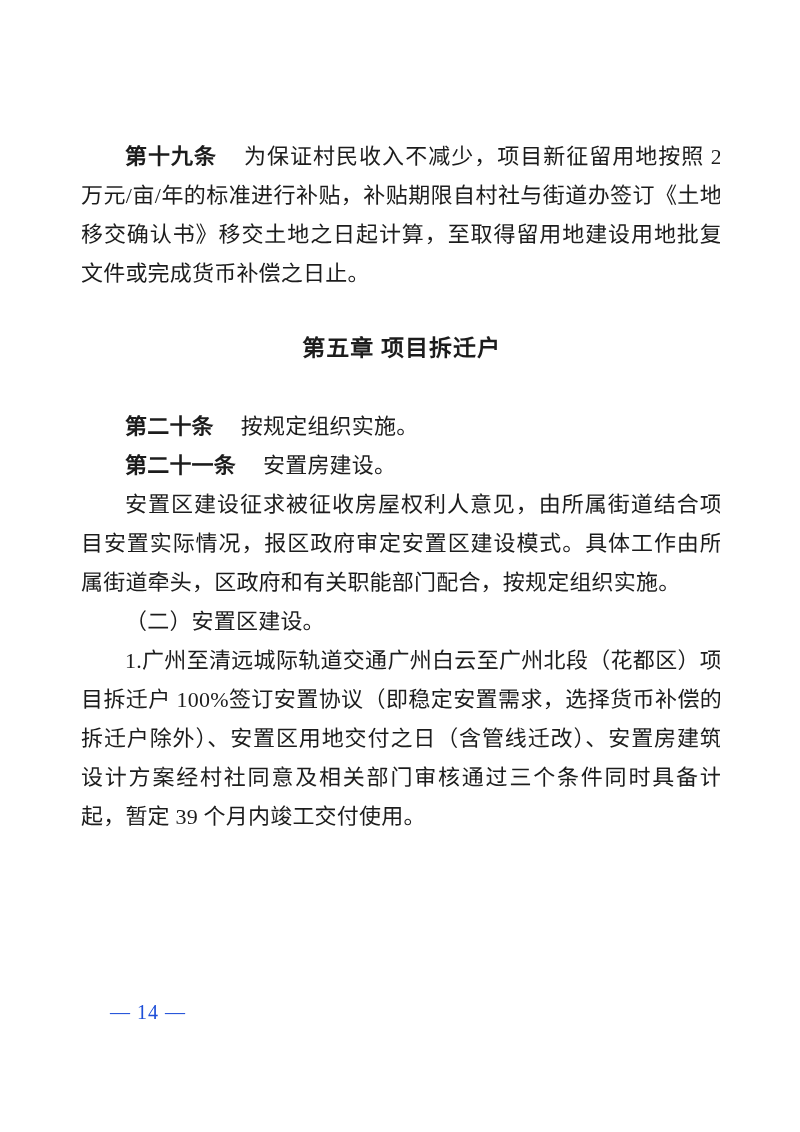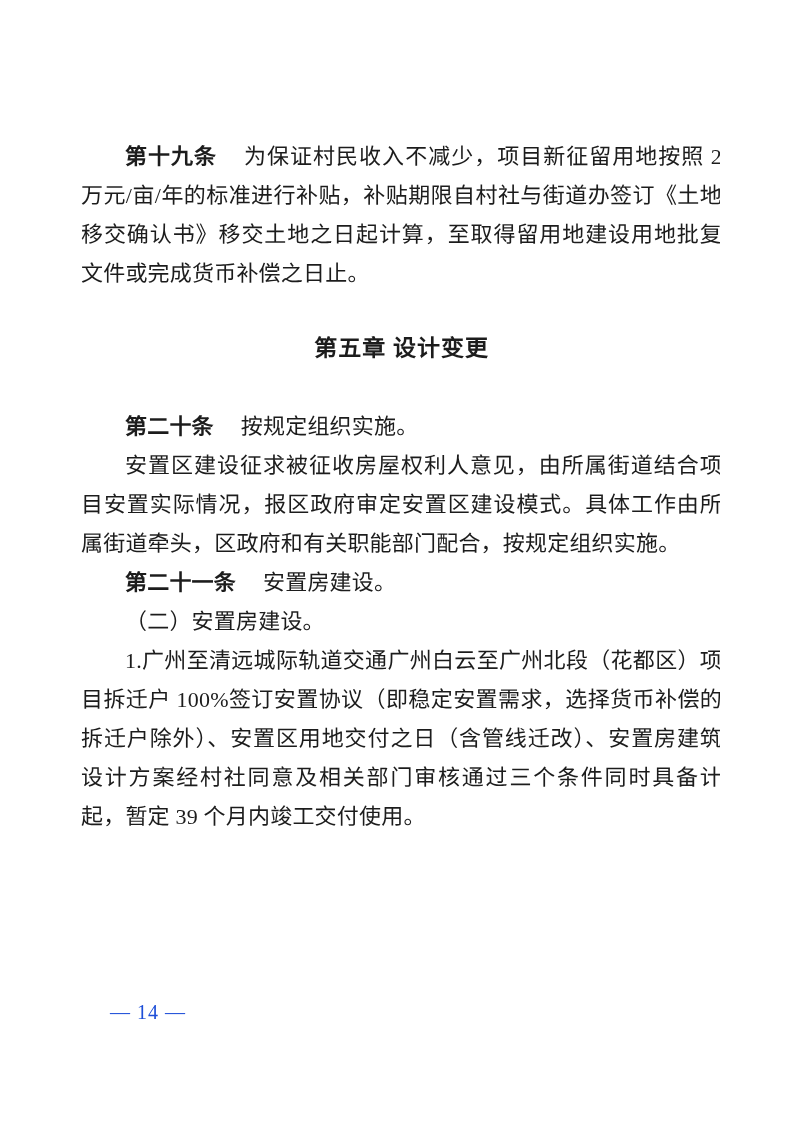--- a/index.html
+++ b/index.html
@@ -59,30 +59,30 @@
   }
 </style>
 </head>
 <body>
 
 <div class="page">
   <main class="doc-body">
 
     <p class="para"><span class="article-label">第十九条</span><span>为保证村民收入不减少，项目新征留用地按照 2万元/亩/年的标准进行补贴，补贴期限自村社与街道办签订《土地移交确认书》移交土地之日起计算，至取得留用地建设用地批复文件或完成货币补偿之日止。</span></p>
 
-    <h2 class="chapter-heading">第五章 设计变更</h2>
+    <h2 class="chapter-heading">第五章 项目拆迁户</h2>
 
     <p class="para"><span class="article-label">第二十条</span><span>按规定组织实施。</span></p>
 
+    <p class="para"><span class="article-label">第二十一条</span><span>安置房建设。</span></p>
+
     <p class="para">安置区建设征求被征收房屋权利人意见，由所属街道结合项目安置实际情况，报区政府审定安置区建设模式。具体工作由所属街道牵头，区政府和有关职能部门配合，按规定组织实施。</p>
 
-    <p class="para"><span class="article-label">第二十一条</span><span>安置房建设。</span></p>
 
-
-    <p class="para">（二）安置房建设。</p>
+    <p class="para">（二）安置区建设。</p>
 
     <p class="para">1.广州至清远城际轨道交通广州白云至广州北段（花都区）项目拆迁户 100%签订安置协议（即稳定安置需求，选择货币补偿的拆迁户除外）、安置区用地交付之日（含管线迁改）、安置房建筑设计方案经村社同意及相关部门审核通过三个条件同时具备计起，暂定 39 个月内竣工交付使用。</p>
 
 
   </main>
 
   <div class="page-footer">— 14 —</div>
 </div>
 
 </body></html>

